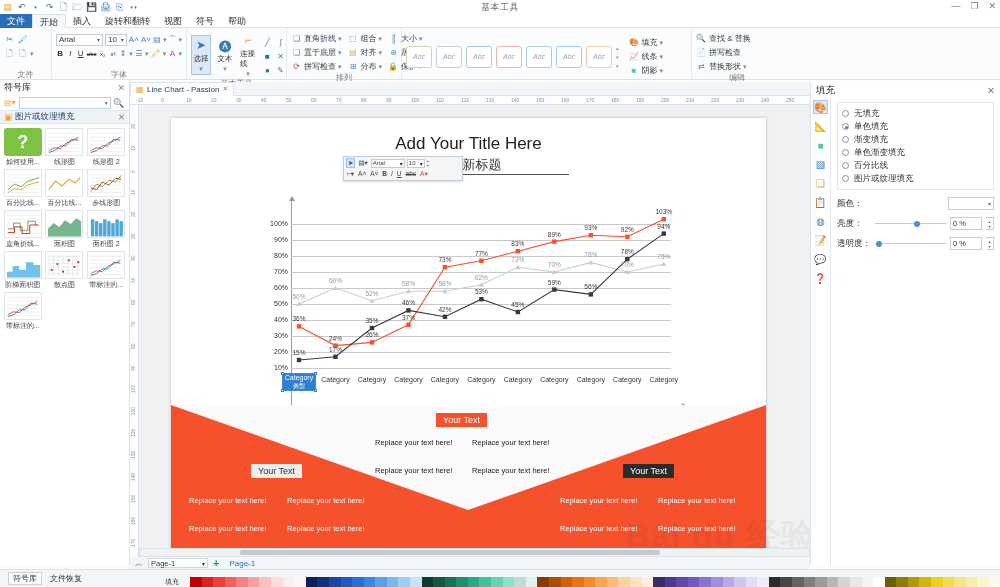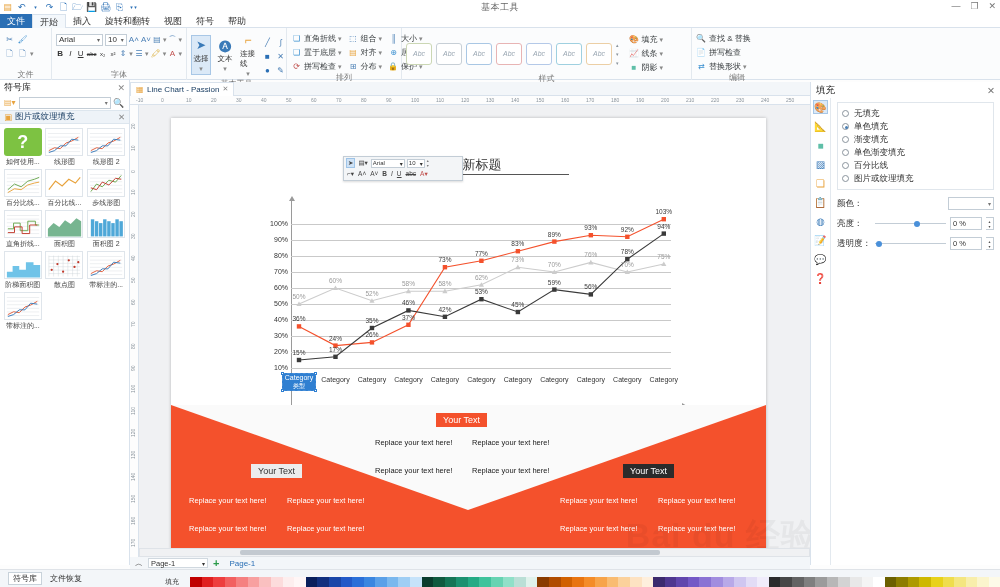--- a/index.html
+++ b/index.html
@@ -376,21 +376,20 @@
               <span class="lab">线条</span>
               <span class="cap">▾</span>
             </div>
           <div class="rowline">
               <span class="ico" style="color:#5fbfa8;">■</span>
               <span class="lab">阴影</span>
               <span class="cap">▾</span>
             </div>
         </div>
       </div>
-      <div class="glabel">样式</div>
     </div>
 
     <div class="grp" style="width:90px;border-right:none;">
       <div class="gcontent" style="margin-top:2px;">
         <div class="col">
           <div class="rowline">
               <span class="ico" style="color:#2a6fb5;">🔍</span>
               <span class="lab">查找 &amp; 替换</span>
             </div>
           <div class="rowline">
@@ -654,20 +653,21 @@
       <span class="rtickv" style="top: 376px;">140</span>
       <span class="rtickv" style="top: 398px;">150</span>
       <span class="rtickv" style="top: 420px;">160</span>
       <span class="rtickv" style="top: 442px;">170</span>
       <span class="rtickv" style="top: 464px;">180</span>
     </div>
 
   <div class="canvas">
     <div class="page">
 
+      <div class="title-main">Add Your Title Here</div>
       <div class="title-sub">我的新标题</div>
       <div class="title-underline"></div>
 
       <div class="fltbar">
         <div class="fltrow">
           <span class="fltbtn on">➤</span>
           <span class="fltbtn">▤▾</span>
           <span class="fltcombo" style="width:34px;">
             <span>Arial</span>
             <span style="margin-left:auto;">▾</span>

